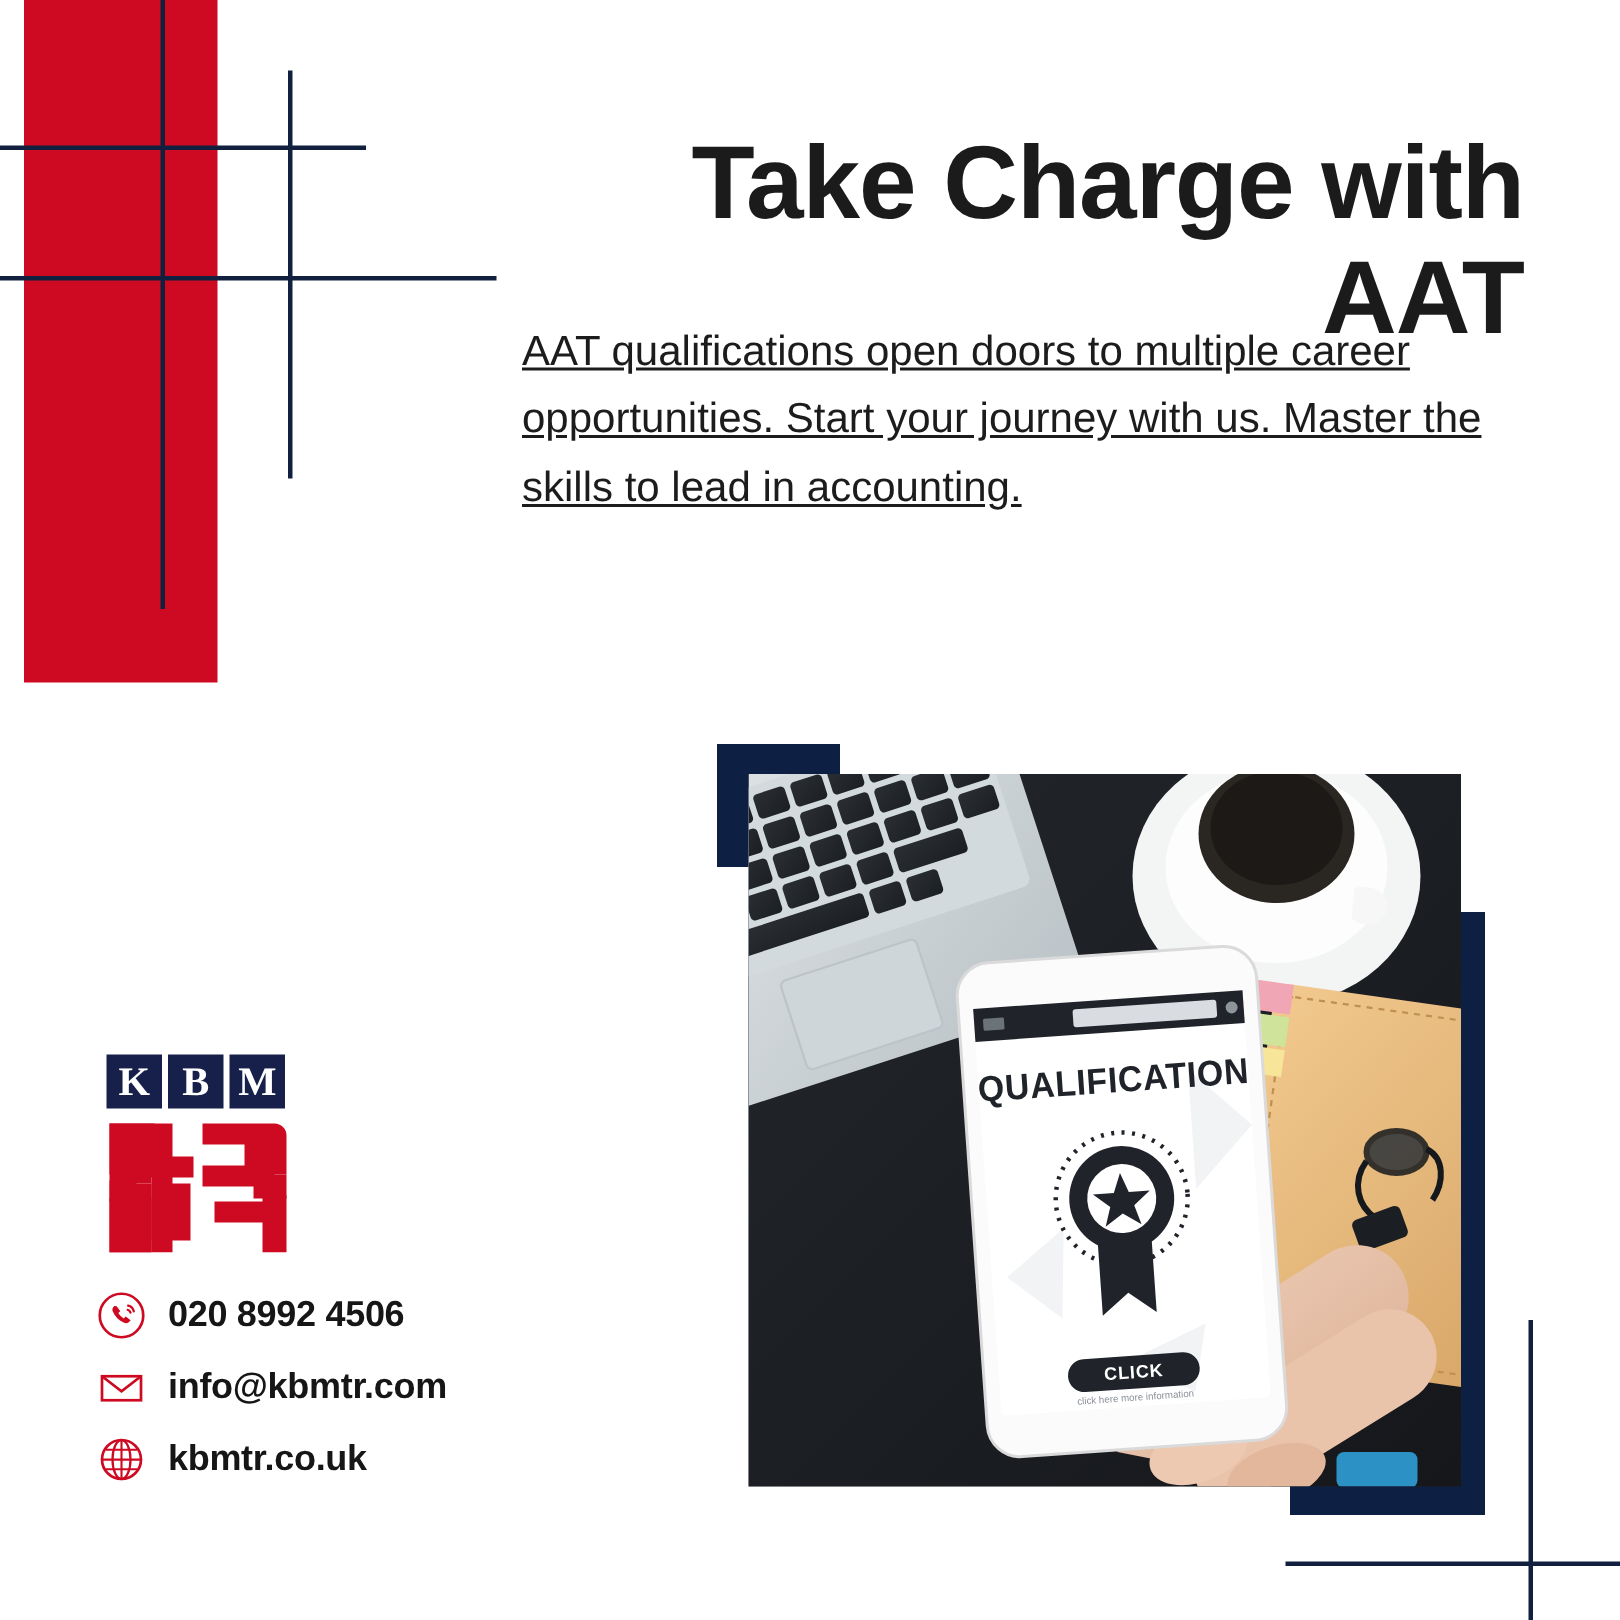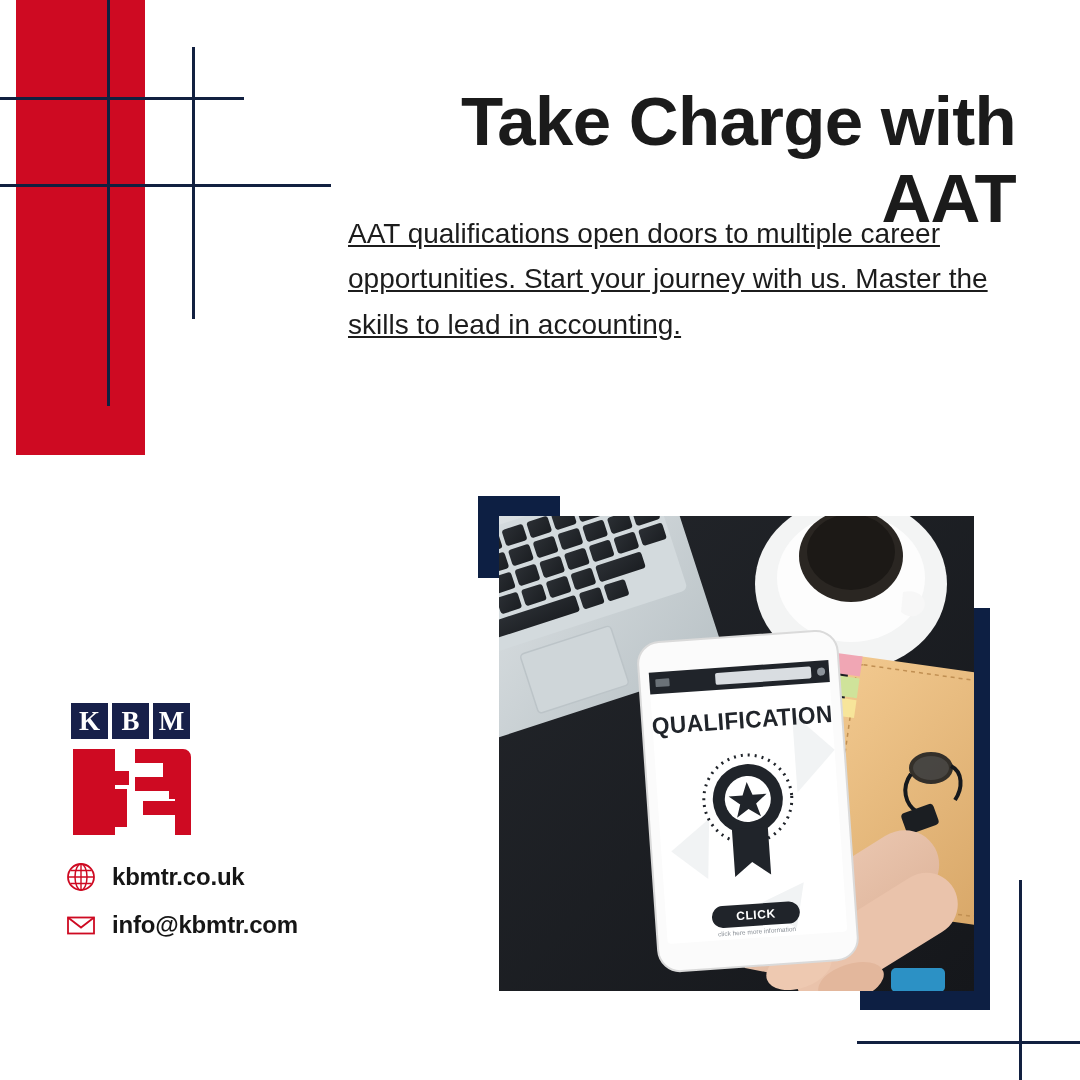--- a/index.html
+++ b/index.html
@@ -202,42 +202,53 @@
         <path d="M64 56h34v12H64z" opacity="0"></path>
         <path d="M104 54h16v38h-16z"></path>
         <path d="M64 40h16v52H64z" opacity="0"></path>
         <path d="M72 58h34v14H72z"></path>
       </g>
     </svg>
   </div>
 
   <div class="contact" style="top: 853px;">
 
+    <div class="c-row">
+      <span class="c-icon">
+        <svg width="32" height="32" viewBox="0 0 32 32">
+          <circle cx="16" cy="16" r="14.5" fill="none" stroke="#ce0a22" stroke-width="1.8"></circle>
+          <path d="M11.2 9.6c-1.2 0.9-1.6 2.4-1 3.8 1.4 3.4 4.1 6.1 7.5 7.5 1.4 0.6 2.9 0.2 3.8-1l0.6-0.8-3.3-2.4-1.3 1.3c-1.5-0.8-2.8-2.1-3.6-3.6l1.3-1.3-2.4-3.3z" fill="#ce0a22"></path>
+          <path d="M20.4 9.4c1.9 0.4 3.4 1.9 3.8 3.8" fill="none" stroke="#ce0a22" stroke-width="1.5" stroke-linecap="round"></path>
+          <path d="M20.1 12.2c0.9 0.3 1.6 1 1.9 1.9" fill="none" stroke="#ce0a22" stroke-width="1.5" stroke-linecap="round"></path>
+        </svg>
+      </span>
+      <span class="c-text">020 8992 4506</span>
+    </div>
+
+    <div class="c-row">
+      <span class="c-icon">
+        <svg width="32" height="32" viewBox="0 0 32 32">
+          <rect x="3" y="8.5" width="26" height="16" fill="none" stroke="#ce0a22" stroke-width="1.8"></rect>
+          <path d="M3 8.5l13 10 13-10" fill="none" stroke="#ce0a22" stroke-width="1.8"></path>
+        </svg>
+      </span>
+      <span class="c-text">info@kbmtr.com</span>
+    </div>
 
     <div class="c-row">
       <span class="c-icon">
         <svg width="32" height="32" viewBox="0 0 32 32">
           <circle cx="16" cy="16" r="13" fill="none" stroke="#ce0a22" stroke-width="1.8"></circle>
           <ellipse cx="16" cy="16" rx="6" ry="13" fill="none" stroke="#ce0a22" stroke-width="1.5"></ellipse>
           <line x1="3" y1="16" x2="29" y2="16" stroke="#ce0a22" stroke-width="1.5"></line>
           <path d="M5.5 9.5h21M5.5 22.5h21" fill="none" stroke="#ce0a22" stroke-width="1.4"></path>
           <line x1="16" y1="3" x2="16" y2="29" stroke="#ce0a22" stroke-width="1.4"></line>
         </svg>
       </span>
       <span class="c-text">kbmtr.co.uk</span>
-    </div>
-
-    <div class="c-row">
-      <span class="c-icon">
-        <svg width="32" height="32" viewBox="0 0 32 32">
-          <rect x="3" y="8.5" width="26" height="16" fill="none" stroke="#ce0a22" stroke-width="1.8"></rect>
-          <path d="M3 8.5l13 10 13-10" fill="none" stroke="#ce0a22" stroke-width="1.8"></path>
-        </svg>
-      </span>
-      <span class="c-text">info@kbmtr.com</span>
     </div>
   </div>
 
   <div class="photo-wrap">
     <div class="navy-sq-tl"></div>
     <div class="navy-sq-r"></div>
     <div class="navy-sq-br"></div>
 
     <div class="photo">
       <svg width="475" height="475" viewBox="0 0 475 475">

